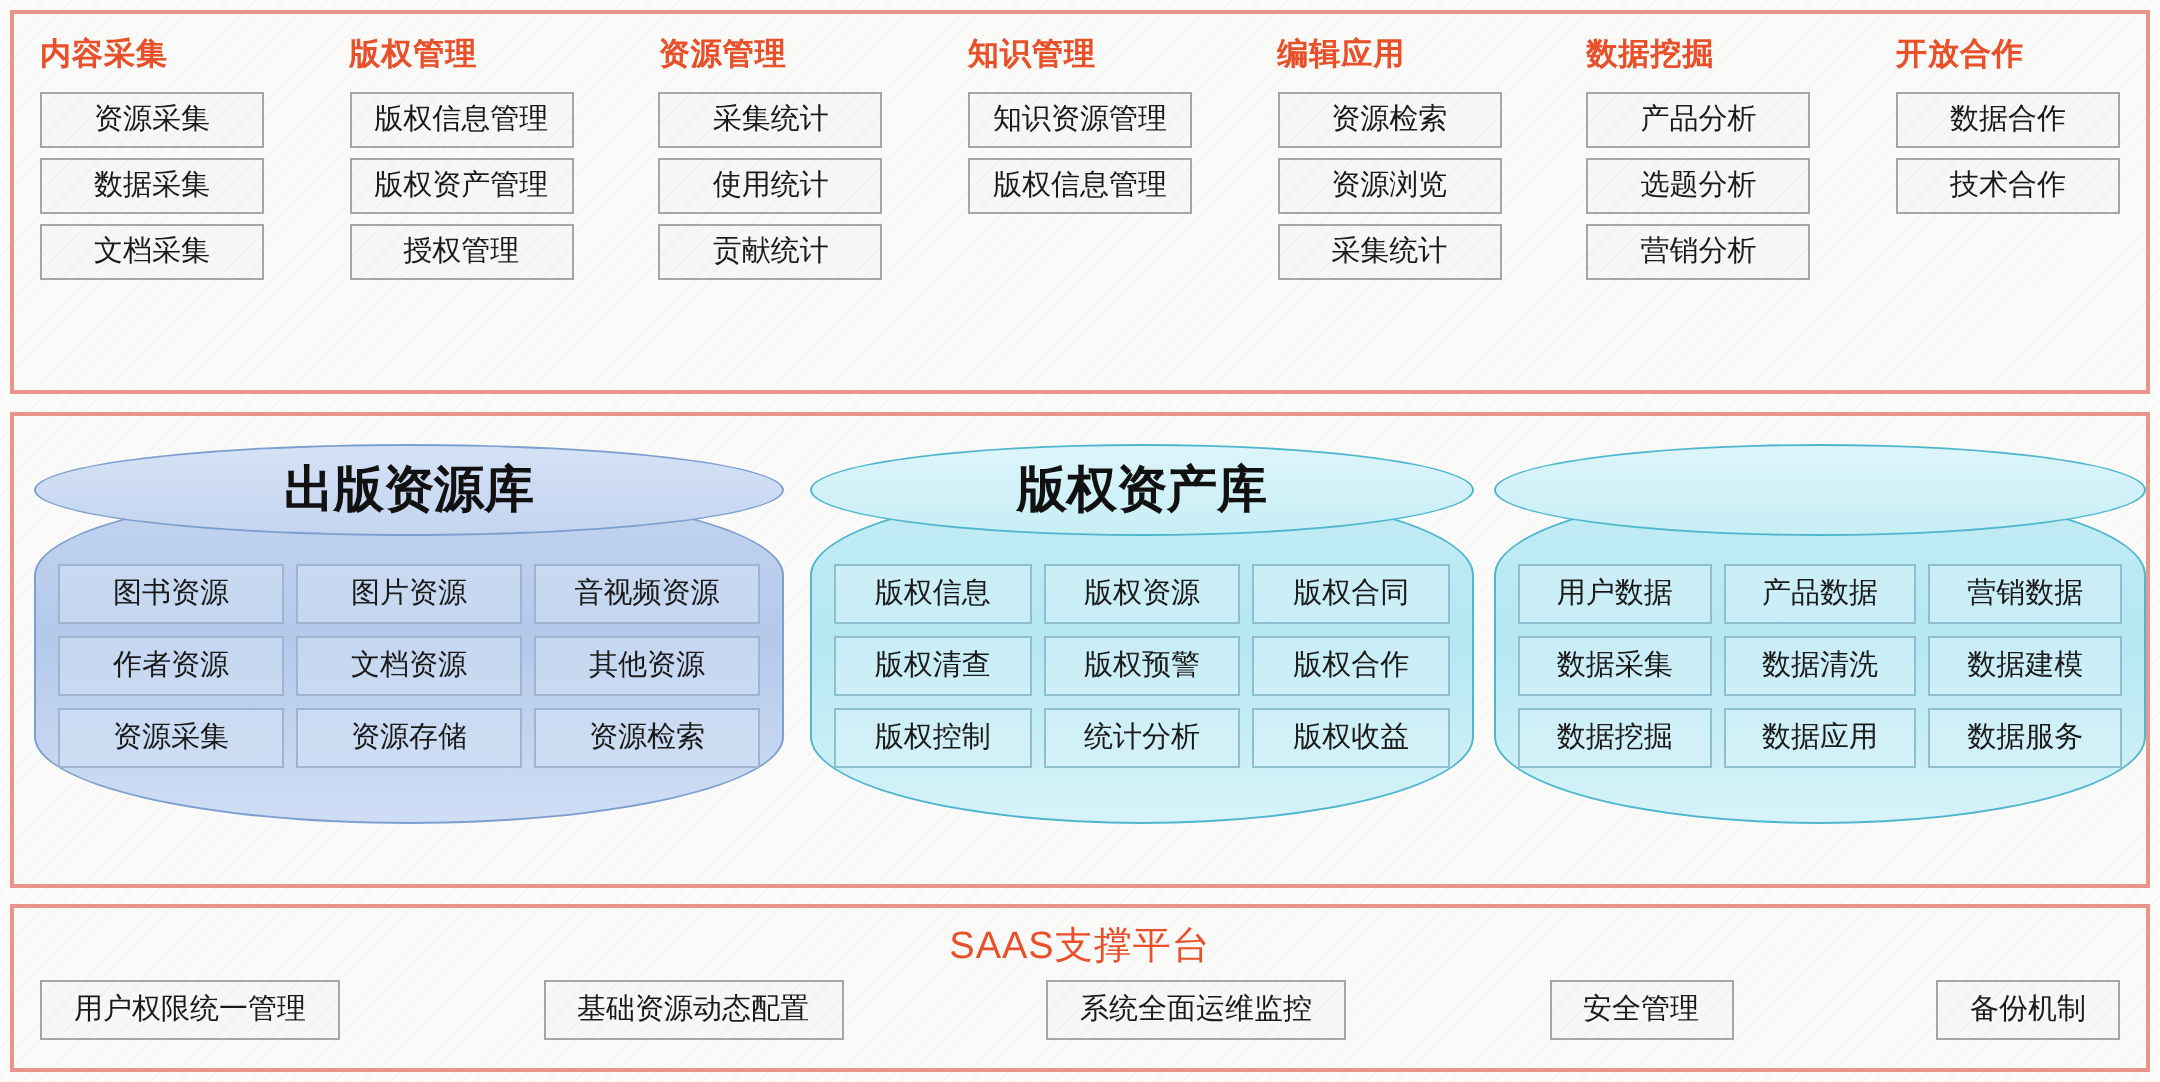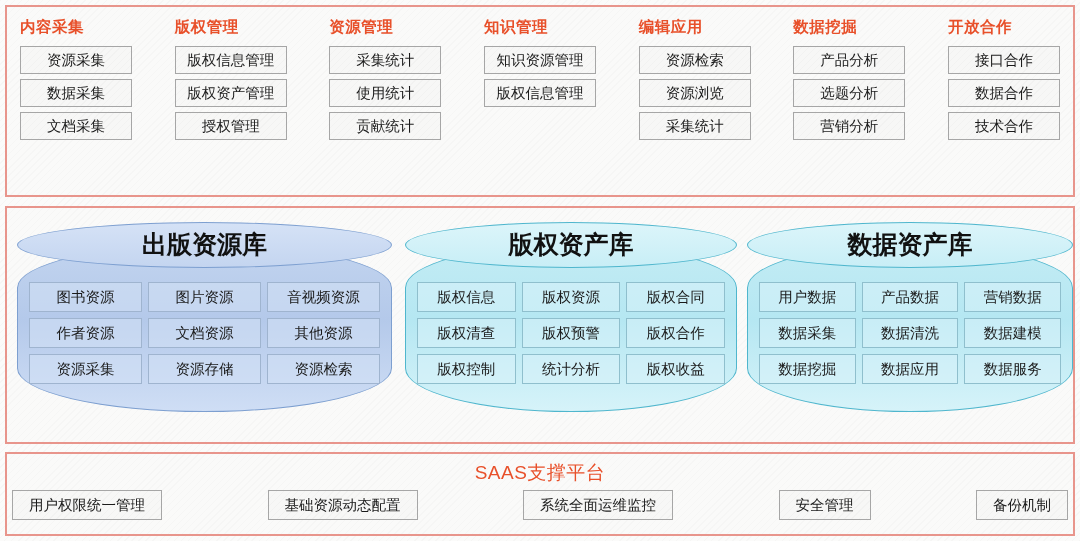--- a/index.html
+++ b/index.html
@@ -197,21 +197,21 @@
     font-weight: normal;
     color: #e8502a;
     letter-spacing: .5px;
   }
   .saas-row {
     position: absolute;
     left: 0; top: 36px;
     width: 100%;
     display: flex;
     justify-content: space-between;
-    padding: 0 5px;
+    padding: 0 13px;
     box-sizing: border-box;
   }
   .saas-box {
     border: 1px solid #a6a6a6;
     background:
       repeating-linear-gradient(135deg,
         rgba(0,0,0,0.02) 0px,
         rgba(0,0,0,0.02) 1px,
         rgba(255,255,255,0) 1px,
         rgba(255,255,255,0) 5px),
@@ -263,21 +263,20 @@
           <div class="app-box">采集统计</div>
         </div>
         <div class="app-group">
           <div class="group-title">数据挖掘</div>
           <div class="app-box">产品分析</div>
           <div class="app-box">选题分析</div>
           <div class="app-box">营销分析</div>
         </div>
         <div class="app-group">
           <div class="group-title">开放合作</div>
-          <div class="app-box">接口合作</div>
           <div class="app-box">数据合作</div>
           <div class="app-box">技术合作</div>
         </div>
       </div>
   </div>
 
   <div class="panel" id="panel-repos">
     <div class="cyl-row" id="cyl-row">
         <div class="cylinder pal-a" id="cyl-0">
           <div class="cyl-body"></div>
@@ -319,21 +318,20 @@
             <div class="cyl-grid-row">
               <div class="cyl-cell">版权控制</div>
               <div class="cyl-cell">统计分析</div>
               <div class="cyl-cell">版权收益</div>
             </div>
           </div>
         </div>
         <div class="cylinder pal-b" id="cyl-2">
           <div class="cyl-body"></div>
           <div class="cyl-top"></div>
-          <div class="cyl-title">数据资产库</div>
           <div class="cyl-grid">
             <div class="cyl-grid-row">
               <div class="cyl-cell">用户数据</div>
               <div class="cyl-cell">产品数据</div>
               <div class="cyl-cell">营销数据</div>
             </div>
             <div class="cyl-grid-row">
               <div class="cyl-cell">数据采集</div>
               <div class="cyl-cell">数据清洗</div>
               <div class="cyl-cell">数据建模</div>

